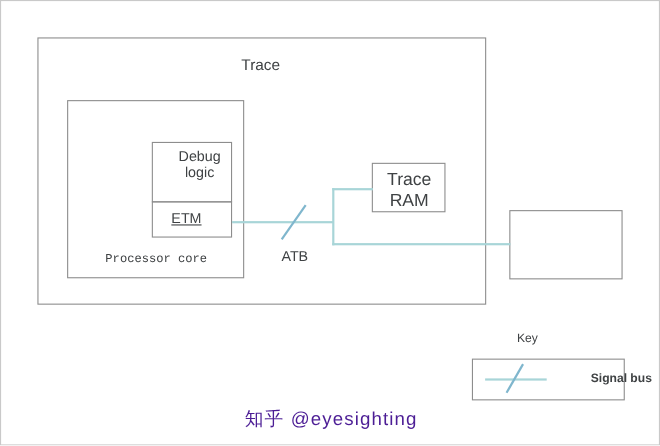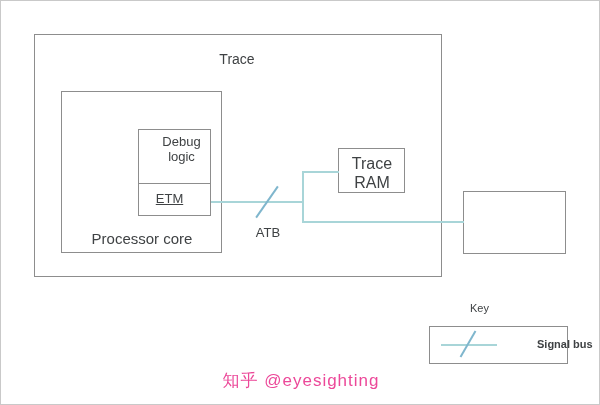--- a/index.html
+++ b/index.html
@@ -30,21 +30,21 @@
     text-align: center;
     line-height: 1.18;
     color: #3f4244;
   }
   
   #chip-box { left: 33px;  top: 33px;  width: 408px; height: 243px; }
   #chip-label { left: 186px; top: 50px; width: 100px; font-size: 14px; }
 
   
   #core-box { left: 60px;  top: 90px;  width: 161px; height: 162px; }
-  #core-label { left: 66px; top: 229px; width: 150px; font-size: 15px; }
+  #core-label { left: 66px; top: 229px; width: 150px; font-size: 11px; font-family: Liberation Mono, monospace; }
 
   
   #debuglogic-box { left: 137px; top: 128px; width: 73px; height: 55px; }
   #debuglogic-label { left: 137px; top: 133px; width: 87px; font-size: 13px; }
   #etm-box { left: 137px; top: 182px; width: 73px; height: 33px; }
   #etm-label { left: 137px; top: 190px; width: 63px; font-size: 13px; text-decoration: underline; }
 
   
   #traceram-box { left: 337px; top: 147px; width: 67px; height: 45px; }
   #traceram-label { left: 337px; top: 154px; width: 68px; font-size: 16px; }
@@ -92,21 +92,21 @@
     left: 500px; top: 337px; width: 70px;
     font-size: 11px; text-align: left; font-weight: bold; margin-left: 36px;
   }
 
   
   #watermark {
     position: absolute;
     left: 0; top: 368px; width: 600px;
     text-align: center;
     font-size: 17px;
-    color: #ec4899;
+    color: #4c1d95;
     letter-spacing: 1px;
     user-select: none;
   }
 </style>
 </head>
 <body>
 
 <div id="canvas">
 
   <div class="box" id="chip-box"></div>

